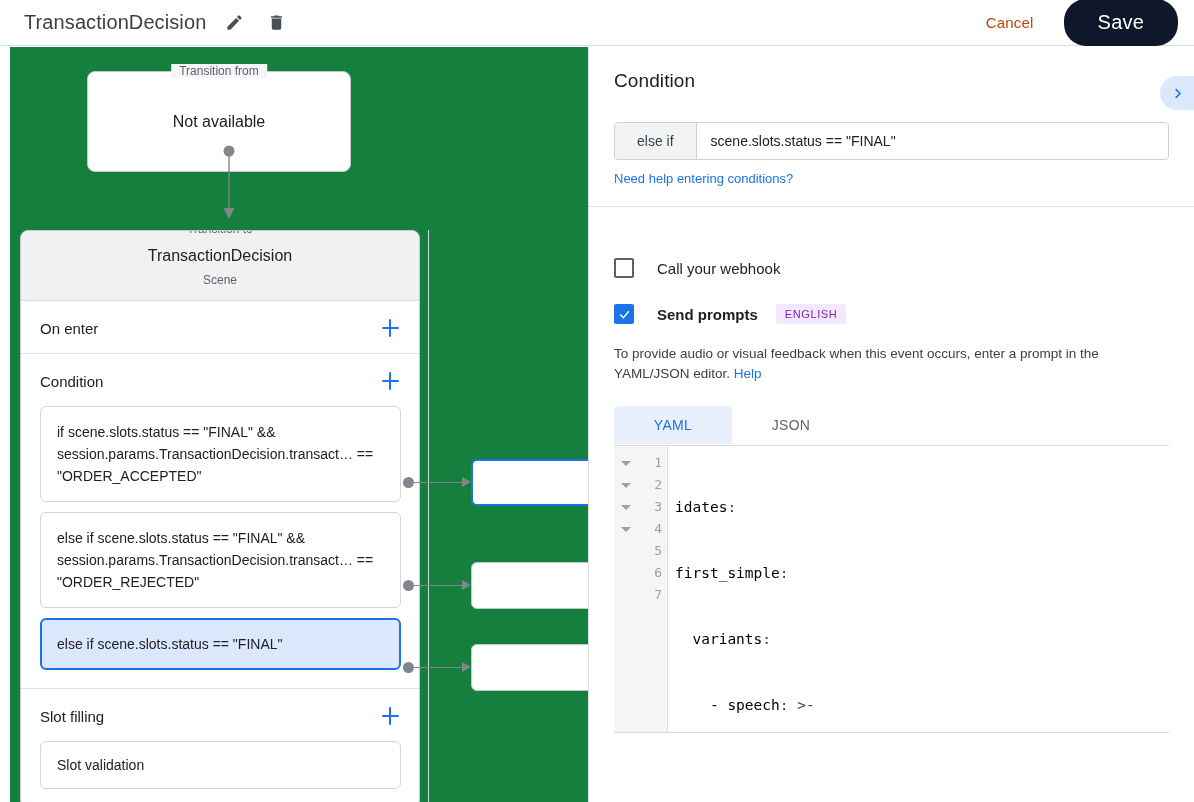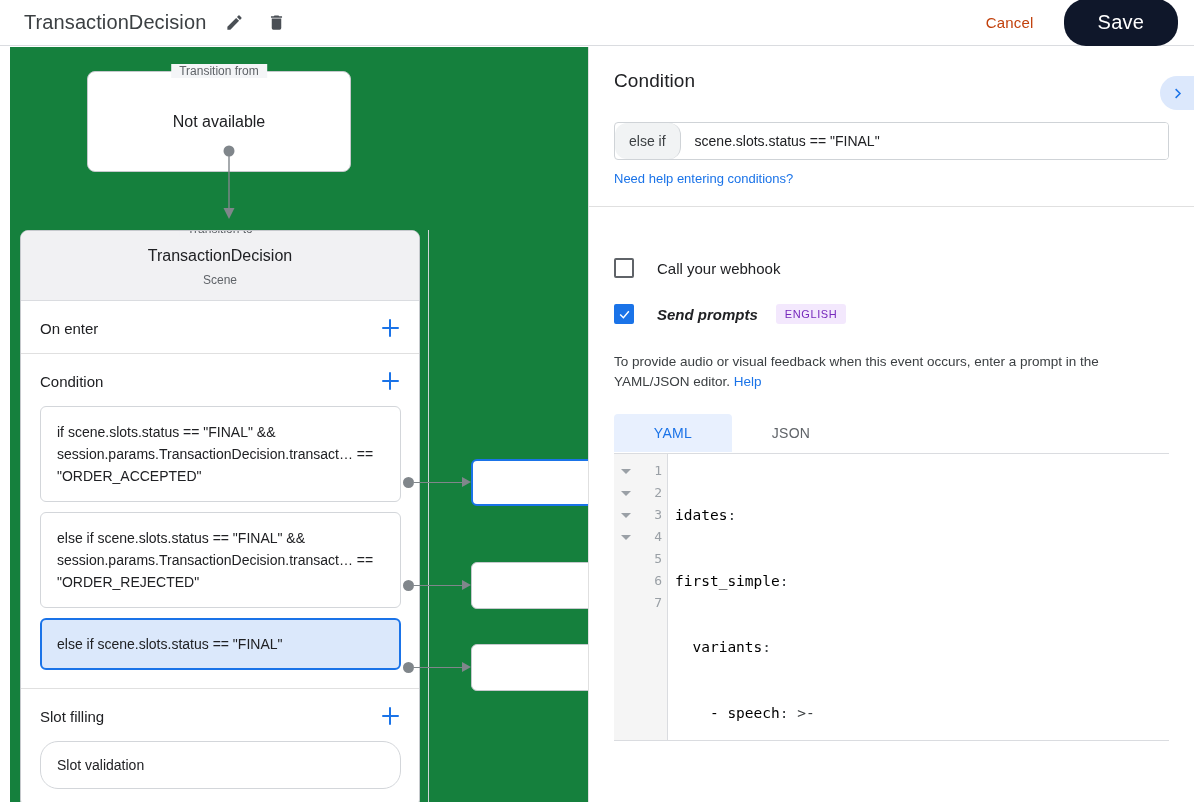--- a/index.html
+++ b/index.html
@@ -106,21 +106,21 @@
   .cond-list { padding: 0 18px 18px 19px; display: flex; flex-direction: column; gap: 10px; }
   .cond-item {
     border: 1px solid #d3d6da; border-radius: 6px; background: #ffffff;
     padding: 14px 16px; font-size: 14px; color: #202124; line-height: 22px;
     cursor: pointer;
   }
   .cond-item.selected { background: #dbe8fb; border: 2px solid #1a73e8; padding: 13px 15px; }
 
   .slot-list { padding: 0 18px 18px 19px; }
   .slot-item {
-    border: 1px solid #d3d6da; border-radius: 18px; background: #ffffff;
+    border: 1px solid #d3d6da; border-radius: 6px; background: #ffffff;
     padding: 15px 16px; font-size: 14px; color: #202124; cursor: pointer;
   }
 
   
   .node {
     position: absolute; width: 11px; height: 11px; border-radius: 50%;
     background: #80868b; border: 0;
   }
   .hline { position: absolute; height: 1px; background: #80868b; }
   .harrow {
@@ -151,22 +151,22 @@
     display: flex; align-items: center; justify-content: center; cursor: pointer;
   }
   .collapse-tab svg { fill: none; stroke: #1a73e8; stroke-width: 2.4; }
 
   .cond-input-row {
     display: flex; margin: 30px 25px 0 25px;
     border: 1px solid #cfd3d7; border-radius: 4px; overflow: hidden; height: 38px;
   }
   .cond-prefix {
     background: #f1f3f4; border-right: 1px solid #cfd3d7;
-    display: flex; align-items: center; padding: 0 14px;
-    font-size: 14px; color: #3c4043; white-space: nowrap; border-radius: 12px;
+    display: flex; align-items: center; padding: 0 22px;
+    font-size: 14px; color: #3c4043; white-space: nowrap;
   }
   .cond-value {
     flex: 1; border: none; outline: none; font-size: 14px; color: #202124;
     padding: 0 14px; font-family: "Liberation Sans", sans-serif; background: #fff;
   }
   .help-link {
     display: block; margin: 11px 0 0 25px;
     font-size: 13px; color: #1a73e8; text-decoration: none; cursor: pointer;
   }
   .rp-divider { margin-top: 20px; height: 1px; background: #e0e0e0; }
@@ -178,27 +178,27 @@
   .cbox {
     width: 20px; height: 20px; border: 2px solid #5f6368; border-radius: 2px;
     background: #ffffff; cursor: pointer; flex: 0 0 auto;
   }
   .cbox.checked {
     background: #1a73e8; border-color: #1a73e8;
     display: flex; align-items: center; justify-content: center;
   }
   .cbox.checked svg { stroke: #ffffff; stroke-width: 2.6; fill: none; }
   .check-label { font-size: 15px; color: #202124; margin-left: 23px; }
-  .check-label.bold { font-weight: 700; font-style: italic; }
+  .check-label.bold { font-weight: 700; }
   .lang-badge {
     margin-left: 18px; background: #f3e8fd; color: #7627bb;
     font-size: 11px; letter-spacing: .6px; padding: 4px 9px; border-radius: 3px;
   }
   .helper-text {
-    font-size: 13.5px; color: #3c4043; line-height: 20px; margin-top: 28px; max-width: 556px;
+    font-size: 13.5px; color: #3c4043; line-height: 20px; margin-top: 20px; max-width: 556px;
   }
   .helper-text a { color: #1a73e8; text-decoration: none; }
 
   .tabs { display: flex; margin-top: 22px; }
   .tab {
     font-size: 14px; font-weight: 500; color: #5f6368; letter-spacing: .3px;
     padding: 11px 0; width: 118px; text-align: center; cursor: pointer;
     border-radius: 4px 4px 0 0; background: transparent;
   }
   .tab.active { color: #1a73e8; background: #e8f0fe; }

